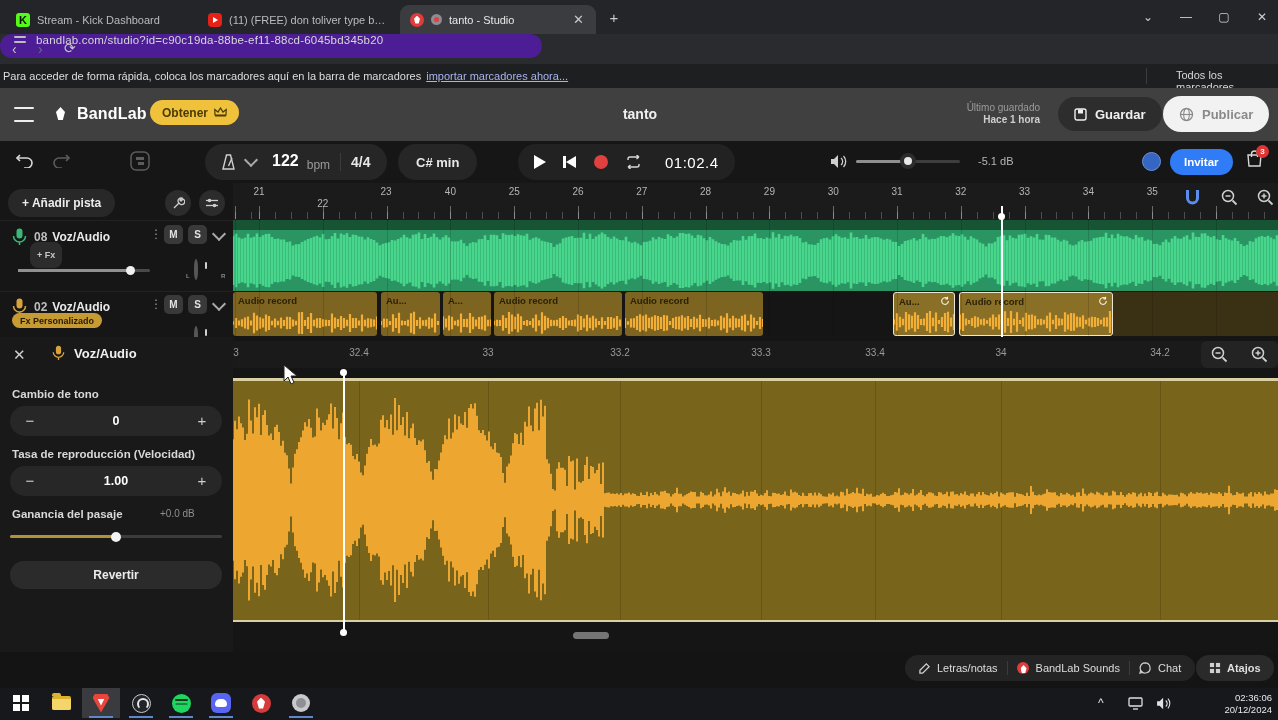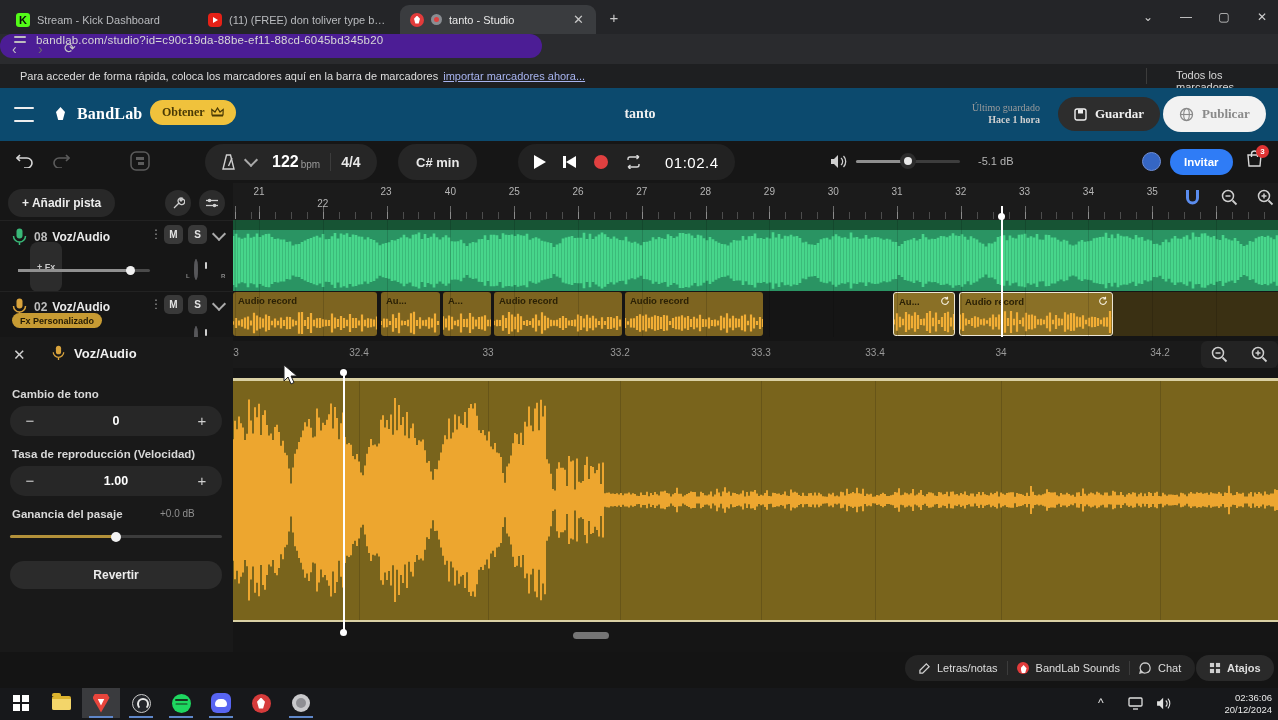--- a/index.html
+++ b/index.html
@@ -39,42 +39,42 @@
   .vpnpill{color:#cfcfcf;font-size:10px;font-weight:bold;letter-spacing:.3px;display:flex;align-items:center;gap:3px;}
   .vpnpill i{width:7px;height:7px;border:2px solid #9aa0a6;border-radius:50%;display:inline-block;}
   .burger,.burger::before,.burger::after{width:15px;height:2px;background:#cfcfcf;border-radius:1px;}
   .burger{position:relative;}
   .burger::before,.burger::after{content:"";position:absolute;left:0;}
   .burger::before{top:-5px}.burger::after{top:5px}
   #hintbar{left:0;top:64px;width:1278px;height:24px;background:#1e1f21;color:#dedede;font-size:11px;display:flex;align-items:center;}
   #hintlink{color:#a8b4f0;text-decoration:underline;margin-left:5px;}
   #bmlabel{color:#d8d8d8;}
   
-  #sheader{left:0;top:88px;width:1278px;height:53px;background:#0c4a6e;font-family:Liberation Serif, serif;}
+  #sheader{left:0;top:88px;width:1278px;height:53px;background:#404040;}
   .hamb2{width:20px;height:2.5px;background:#eee;border-radius:2px;position:relative;}
   .hamb2::before,.hamb2::after{content:"";position:absolute;left:0;width:20px;height:2.5px;background:#eee;border-radius:2px;}
   .hamb2::before{top:-6.5px}.hamb2::after{top:6.5px}
   .bl-logo{width:21px;height:21px;background:#e23b3b;border-radius:6px;position:relative;}
   .bl-logo::after{content:"";position:absolute;left:6px;top:4px;width:9px;height:13px;background:#fff;
     clip-path:polygon(50% 0,100% 38%,76% 100%,24% 100%,0 38%);}
   .brand{color:#fff;font-size:16px;font-weight:bold;letter-spacing:.2px;}
   .obtener{background:#f0c23c;color:#4a3a05;font-size:12px;font-weight:bold;border-radius:14px;
     display:flex;align-items:center;gap:6px;padding:0 12px;height:25px;}
   #songtitle{color:#f0f0f0;font-size:14px;font-weight:bold;}
   .savedtxt{color:#9b9b9b;font-size:10px;text-align:right;line-height:12px;}
   .savedtxt b{color:#cfcfcf;font-weight:bold;}
   .guardar{background:#2d2d2d;color:#f0f0f0;font-size:13px;font-weight:bold;border-radius:18px;
     display:flex;align-items:center;gap:8px;padding:0 16px;height:34px;}
   .publicar{background:#f2f2f2;color:#8a8a8a;font-size:13px;font-weight:bold;border-radius:19px;
     display:flex;align-items:center;gap:8px;padding:0 16px;height:36px;}
   
   #transport{left:0;top:141px;width:1278px;height:42px;background:#161616;}
   .pill{background:#262626;border-radius:18px;display:flex;align-items:center;}
   .bpmnum{color:#fff;font-size:16px;font-weight:bold;}
-  .bpmunit{color:#9a9a9a;font-size:10px;margin-left:2px;margin-top:6px;}
+  .bpmunit{color:#9a9a9a;font-size:12px;margin-left:8px;margin-top:6px;}
   .timesig{color:#e8e8e8;font-size:14px;font-weight:bold;}
   .keytxt{color:#e8e8e8;font-size:13px;font-weight:bold;}
   .play-tri{width:0;height:0;border-left:12px solid #fff;border-top:7px solid transparent;border-bottom:7px solid transparent;}
   .prev{position:relative;width:14px;height:14px;}
   .prev::before{content:"";position:absolute;left:0;top:1px;width:2.5px;height:12px;background:#fff;}
   .prev::after{content:"";position:absolute;left:3px;top:1px;border-right:10px solid #fff;border-top:6px solid transparent;border-bottom:6px solid transparent;}
   .recbtn{width:14px;height:14px;border-radius:50%;background:#e04040;}
   .timecode{color:#fff;font-size:15px;font-weight:500;letter-spacing:.5px;}
   .volslider{position:relative;height:3px;background:#3d3d3d;border-radius:2px;}
   .volfill{position:absolute;left:0;top:0;height:3px;background:#8f8f8f;border-radius:2px;}
@@ -86,21 +86,21 @@
     width:13px;height:13px;border-radius:50%;text-align:center;line-height:13px;}
   
   #trackspanel{left:0;top:183px;width:233px;height:154px;background:#161616;}
   .addpista{background:#282828;color:#ececec;font-size:12px;font-weight:bold;border-radius:15px;height:28px;display:flex;align-items:center;padding:0 14px;gap:6px;}
   .circbtn{width:26px;height:26px;border-radius:50%;background:#2c2c2c;display:flex;align-items:center;justify-content:center;}
   .trkname{color:#eaeaea;font-size:12px;font-weight:bold;}
   .trknum{color:#bdbdbd;font-size:12px;font-weight:bold;margin-right:5px;}
   .msbtn{width:19px;height:19px;border-radius:5px;background:#393939;color:#e2e2e2;font-size:10px;font-weight:bold;text-align:center;line-height:19px;}
   .dots{color:#9a9a9a;font-size:12px;letter-spacing:0;}
   .chev{width:8px;height:8px;border-right:2px solid #aaa;border-bottom:2px solid #aaa;transform:rotate(45deg);}
-  .fxbadge1{background:#2c2c2c;color:#c9c9c9;font-size:9px;border-radius:8px;padding:20px 7px;font-weight:bold;}
+  .fxbadge1{background:#2c2c2c;color:#c9c9c9;font-size:9px;border-radius:8px;padding:8px 7px;font-weight:bold;}
   .fxbadge2{background:#c79b33;color:#241b04;font-size:9px;border-radius:9px;padding:2.5px 8px;font-weight:bold;}
   .tslider{position:relative;height:2.5px;background:#4a4a4a;border-radius:2px;}
   .tsfill{position:absolute;left:0;top:0;height:2.5px;background:#909090;}
   .tsknob{position:absolute;top:-3.2px;width:9px;height:9px;border-radius:50%;background:#f0f0f0;}
   .knob{width:24px;height:24px;border-radius:50%;background:#3b3b3e;border:2px solid #57575a;box-sizing:border-box;position:relative;}
   .knob::after{content:"";position:absolute;left:9px;top:1px;width:2px;height:7px;background:#cfcfcf;border-radius:1px;}
   .lr{color:#8a8a8a;font-size:6px;font-weight:bold;}
   #rulerstrip{left:233px;top:183px;width:1045px;height:37px;background:#1b1b1b;}
   .rulnum{position:absolute;top:3px;transform:translateX(-50%);color:#b5b5b5;font-size:10px;}
   .ticks-min{position:absolute;left:0;bottom:1px;width:1045px;height:7px;
@@ -247,21 +247,21 @@
       <rect x="3.5" y="3.5" width="8" height="8" transform="rotate(45 7.5 7.5)" fill="none" stroke="#c6c6c6" stroke-width="1.3"></rect>
       </svg>
     <div class="vpnpill abs" style="left:1204px;top:42px">
       <i></i>
         <span>VPN</span>
     </div>
     <span class="burger abs" style="left:1252px;top:47px"></span>
   </div>
 
   <div id="hintbar" class="abs">
-    <span style="margin-left:20px">Para acceder de forma rápida, coloca los marcadores aquí en la barra de marcadores</span>
+    <span style="margin-left:3px">Para acceder de forma rápida, coloca los marcadores aquí en la barra de marcadores</span>
     <span id="hintlink">importar marcadores ahora...</span>
     <span class="abs" style="left:1146px;top:4px;width:1px;height:16px;background:#3c3c3c"></span>
 
     <span id="bmlabel" class="abs" style="left:1176px;top:5px">Todos los marcadores</span>
   </div>
 
   <div id="sheader" class="abs">
     <span class="hamb2 abs" style="left:14px;top:25px"></span>
     <span class="bl-logo abs" style="left:50px;top:15px"></span>
     <span class="brand abs" style="left:77px;top:17px">BandLab</span>

